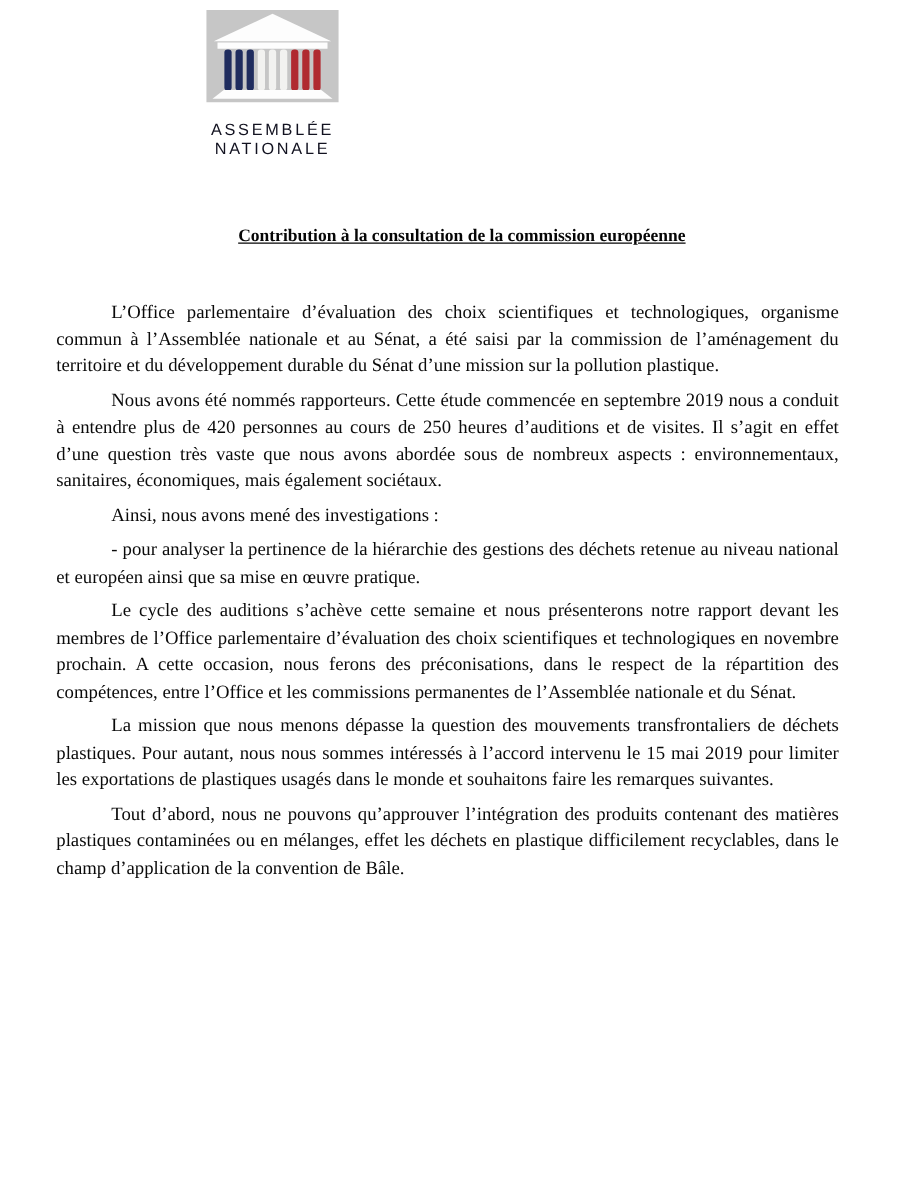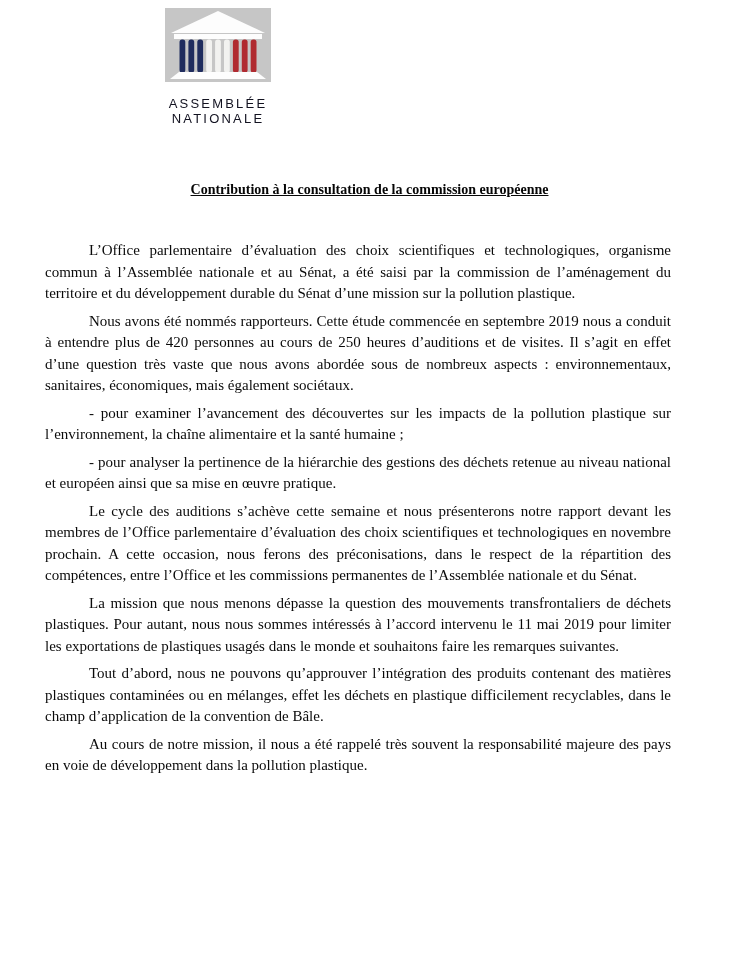--- a/index.html
+++ b/index.html
@@ -98,21 +98,20 @@
       </div>
     </div>
 
   </div>
 
   <h1 class="doc-title">Contribution à la consultation de la commission européenne</h1>
 
   <div class="doc-body">
     <p>L’Office parlementaire d’évaluation des choix scientifiques et technologiques, organisme commun à l’Assemblée nationale et au Sénat, a été saisi par la commission de l’aménagement du territoire et du développement durable du Sénat d’une mission sur la pollution plastique.</p>
     <p>Nous avons été nommés rapporteurs. Cette étude commencée en septembre 2019 nous a conduit à entendre plus de 420 personnes au cours de 250 heures d’auditions et de visites. Il s’agit en effet d’une question très vaste que nous avons abordée sous de nombreux aspects : environnementaux, sanitaires, économiques, mais également sociétaux.</p>
-    <p>- pour examiner l’avancement des découvertes sur les impacts de la pollution plastique sur l’environnement, la chaîne alimentaire et la santé humaine ;</p>
+    <p>Ainsi, nous avons mené des investigations :</p>
     <p>- pour analyser la pertinence de la hiérarchie des gestions des déchets retenue au niveau national et européen ainsi que sa mise en œuvre pratique.</p>
     <p>Le cycle des auditions s’achève cette semaine et nous présenterons notre rapport devant les membres de l’Office parlementaire d’évaluation des choix scientifiques et technologiques en novembre prochain. A cette occasion, nous ferons des préconisations, dans le respect de la répartition des compétences, entre l’Office et les commissions permanentes de l’Assemblée nationale et du Sénat.</p>
-    <p>La mission que nous menons dépasse la question des mouvements transfrontaliers de déchets plastiques. Pour autant, nous nous sommes intéressés à l’accord intervenu le 11 mai 2019 pour limiter les exportations de plastiques usagés dans le monde et souhaitons faire les remarques suivantes.</p>
+    <p>La mission que nous menons dépasse la question des mouvements transfrontaliers de déchets plastiques. Pour autant, nous nous sommes intéressés à l’accord intervenu le 15 mai 2019 pour limiter les exportations de plastiques usagés dans le monde et souhaitons faire les remarques suivantes.</p>
     <p>Tout d’abord, nous ne pouvons qu’approuver l’intégration des produits contenant des matières plastiques contaminées ou en mélanges, effet les déchets en plastique difficilement recyclables, dans le champ d’application de la convention de Bâle.</p>
-    <p>Au cours de notre mission, il nous a été rappelé très souvent la responsabilité majeure des pays en voie de développement dans la pollution plastique.</p>
   </div>
 
 </div>
 
 </body></html>

